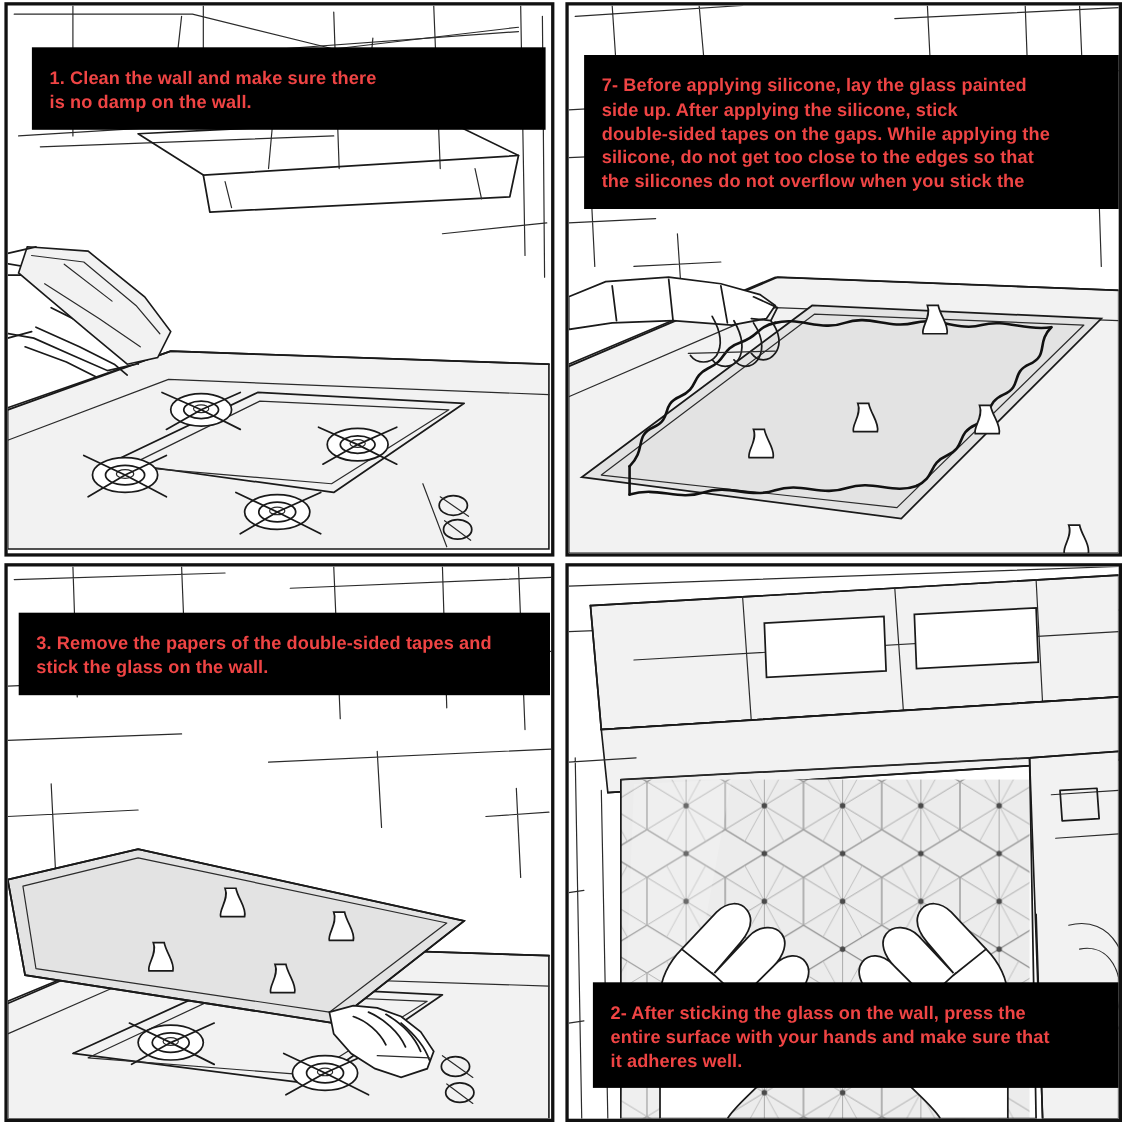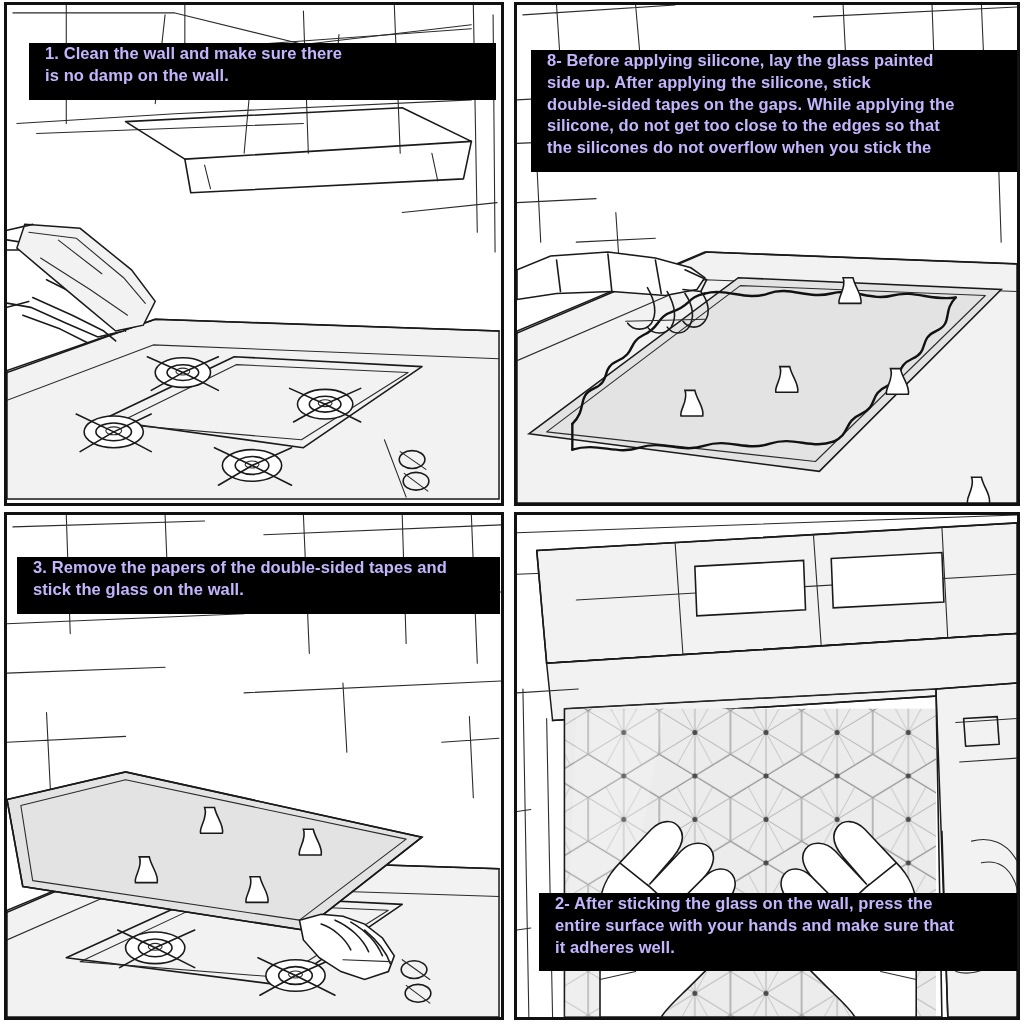--- a/index.html
+++ b/index.html
@@ -36,26 +36,26 @@
     position: absolute;
     inset: 0;
     width: 100%;
     height: 100%;
   }
   .art svg { display: block; width: 100%; height: 100%; }
 
   .caption {
     position: absolute;
     background: #000000;
-    color: #c4b5fd;
+    color: #ef4444;
     font-size: 16.5px;
     font-weight: bold;
     line-height: 1.32;
     letter-spacing: 0.1px;
-    padding: 0 16px 13px 16px;
+    padding: 18px 16px 13px 16px;
     box-sizing: border-box;
     white-space: pre-line;
   }
   #caption-1 { left: 22px;  top: 38px;  width: 467px; }
   #caption-2 { left: 14px;  top: 45px;  width: 489px; }
   #caption-3 { left: 10px;  top: 42px;  width: 483px; }
   #caption-4 { left: 22px;  top: 378px; width: 478px; }
 
   .ln { fill: none; stroke: #1a1a1a; stroke-width: 1.6; stroke-linecap: round; stroke-linejoin: round; }
   .ln-thin { fill: none; stroke: #2b2b2b; stroke-width: 1.1; stroke-linecap: round; stroke-linejoin: round; }
@@ -178,21 +178,21 @@
         <path class="ln" d="M40 258 L44 290 M92 252 L96 290 M140 258 L146 292"></path>
         <path class="ln" d="M170 268 L192 278 L186 290 L168 288"></path>
 
         <path class="ln" d="M132 286 C140 300 142 312 136 322 C130 330 118 330 112 322"></path>
         <path class="ln" d="M152 290 C160 304 162 316 156 326 C150 334 138 334 132 326"></path>
         <path class="ln" d="M170 292 C178 304 180 316 174 326 C168 334 158 334 152 326"></path>
         <path class="ln" d="M186 290 C194 300 196 312 190 320 C184 328 174 328 168 320"></path>
         <path class="ln-thin" d="M110 320 L190 318"></path>
       </svg>
     </div>
-    <div class="caption" id="caption-2">8- Before applying silicone, lay the glass painted
+    <div class="caption" id="caption-2">7- Before applying silicone, lay the glass painted
 side up. After applying the silicone, stick
 double-sided tapes on the gaps. While applying the
 silicone, do not get too close to the edges so that
 the silicones do not overflow when you stick the</div>
   </div>
 
   <div class="panel" id="panel-3">
     <div class="art">
       <svg viewBox="0 0 500 508" preserveAspectRatio="none" aria-hidden="true">
 

